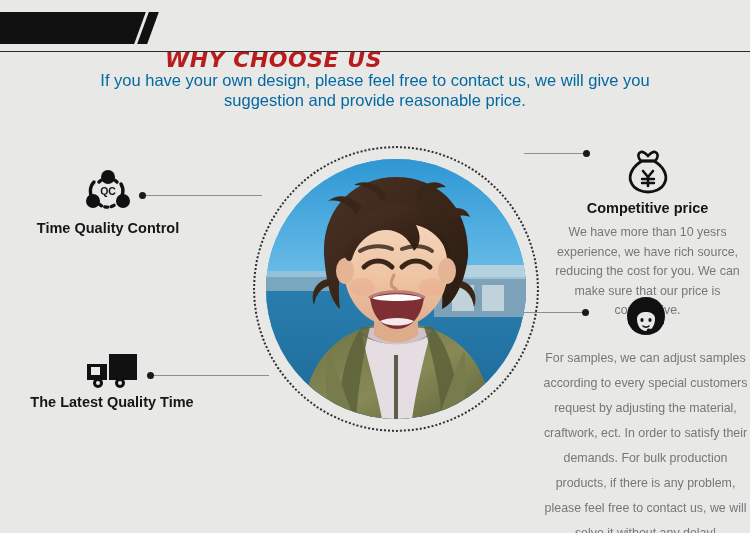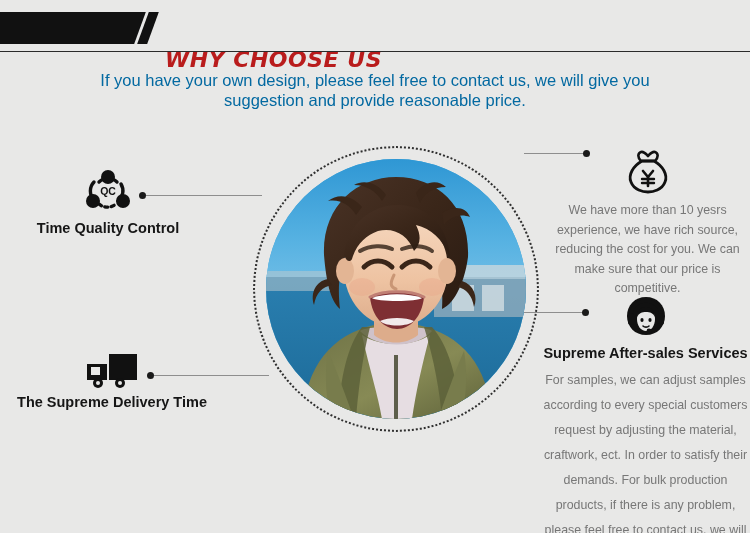--- a/index.html
+++ b/index.html
@@ -277,44 +277,44 @@
 <div class="feature feature-left" id="feature-delivery">
   <svg class="feature-icon" width="54" height="36" viewBox="0 0 54 36">
     <path d="M2 12 L14 12 L22 12 L22 28 L2 28 Z" fill="#111"></path>
     <rect x="6" y="15" width="9" height="8" fill="#e8e8e7"></rect>
     <rect x="24" y="2" width="28" height="26" fill="#111"></rect>
     <circle cx="13" cy="31" r="5" fill="#111"></circle>
     <circle cx="13" cy="31" r="2" fill="#e8e8e7"></circle>
     <circle cx="35" cy="31" r="5" fill="#111"></circle>
     <circle cx="35" cy="31" r="2" fill="#e8e8e7"></circle>
   </svg>
-  <p class="feature-title">The Supreme Delivery Time</p>
+  <p class="feature-title">The Latest Quality Time</p>
 </div>
 
 <div class="feature feature-right" id="feature-price">
   <svg class="feature-icon" width="46" height="44" viewBox="0 0 46 44">
     <path d="M16 11 C12 7 13 3 16 2 C19 1 21 4 23 6 C25 4 27 1 30 2 C33 3 34 7 30 11 Z" stroke="#111" stroke-width="2.6" fill="none" stroke-linejoin="round"></path>
     <path d="M17 11 C8 16 3 25 6 32 C9 40 18 42 23 42 C28 42 37 40 40 32 C43 25 38 16 29 11 Z" stroke="#111" stroke-width="2.8" fill="none" stroke-linejoin="round"></path>
     <path d="M18 21 L23 27 L28 21" stroke="#111" stroke-width="2.6" fill="none" stroke-linecap="round"></path>
     <line x1="23" y1="27" x2="23" y2="36" stroke="#111" stroke-width="2.6" stroke-linecap="round"></line>
     <line x1="17" y1="29" x2="29" y2="29" stroke="#111" stroke-width="2.4" stroke-linecap="round"></line>
     <line x1="17" y1="33" x2="29" y2="33" stroke="#111" stroke-width="2.4" stroke-linecap="round"></line>
   </svg>
+  <p class="feature-title">Competitive price</p>
   <p class="feature-body">We have more than 10 yesrs experience, we have rich source,  reducing the cost for you. We can make sure that our price is competitive.</p>
 </div>
 
 <div class="feature feature-right" id="feature-support">
   <svg class="feature-icon" width="46" height="44" viewBox="0 0 46 44">
     <path d="M23 2 C12 2 4 10 4 21 C4 32 12 40 23 40 C34 40 42 32 42 21 C42 10 34 2 23 2 Z" fill="#111"></path>
     <path d="M23 14 C17 14 14 18 14 24 C14 31 18 36 23 36 C28 36 32 31 32 24 C32 18 29 14 23 14 Z" fill="#e8e8e7"></path>
     <path d="M14 22 C14 15 18 12 23 12 C28 12 32 15 32 22 C30 18 27 17 23 17 C19 17 16 18 14 22 Z" fill="#111"></path>
     <ellipse cx="19" cy="25" rx="1.6" ry="2" fill="#111"></ellipse>
     <ellipse cx="27" cy="25" rx="1.6" ry="2" fill="#111"></ellipse>
     <path d="M20 31 C21.5 32.5 24.5 32.5 26 31" stroke="#111" stroke-width="1.6" fill="none" stroke-linecap="round"></path>
     <path d="M8 20 C8 12 15 6 23 6 C31 6 38 12 38 20" stroke="#111" stroke-width="3.4" fill="none" stroke-linecap="round"></path>
     <rect x="5" y="18" width="6" height="12" rx="3" fill="#111"></rect>
     <rect x="35" y="18" width="6" height="12" rx="3" fill="#111"></rect>
     <path d="M36 29 C36 34 31 36 27 36" stroke="#111" stroke-width="2.2" fill="none" stroke-linecap="round"></path>
     <circle cx="26" cy="36" r="2.4" fill="#111"></circle>
   </svg>
-  <p class="feature-title">Supreme After-sales Services</p>
   <p class="feature-body">For samples, we can adjust samples according to every special customers request by adjusting the material, craftwork, ect. In order to satisfy their demands. For bulk production products, if there is any problem, please feel free to contact us, we will solve it without any delay!</p>
 </div>
 
 </body></html>

